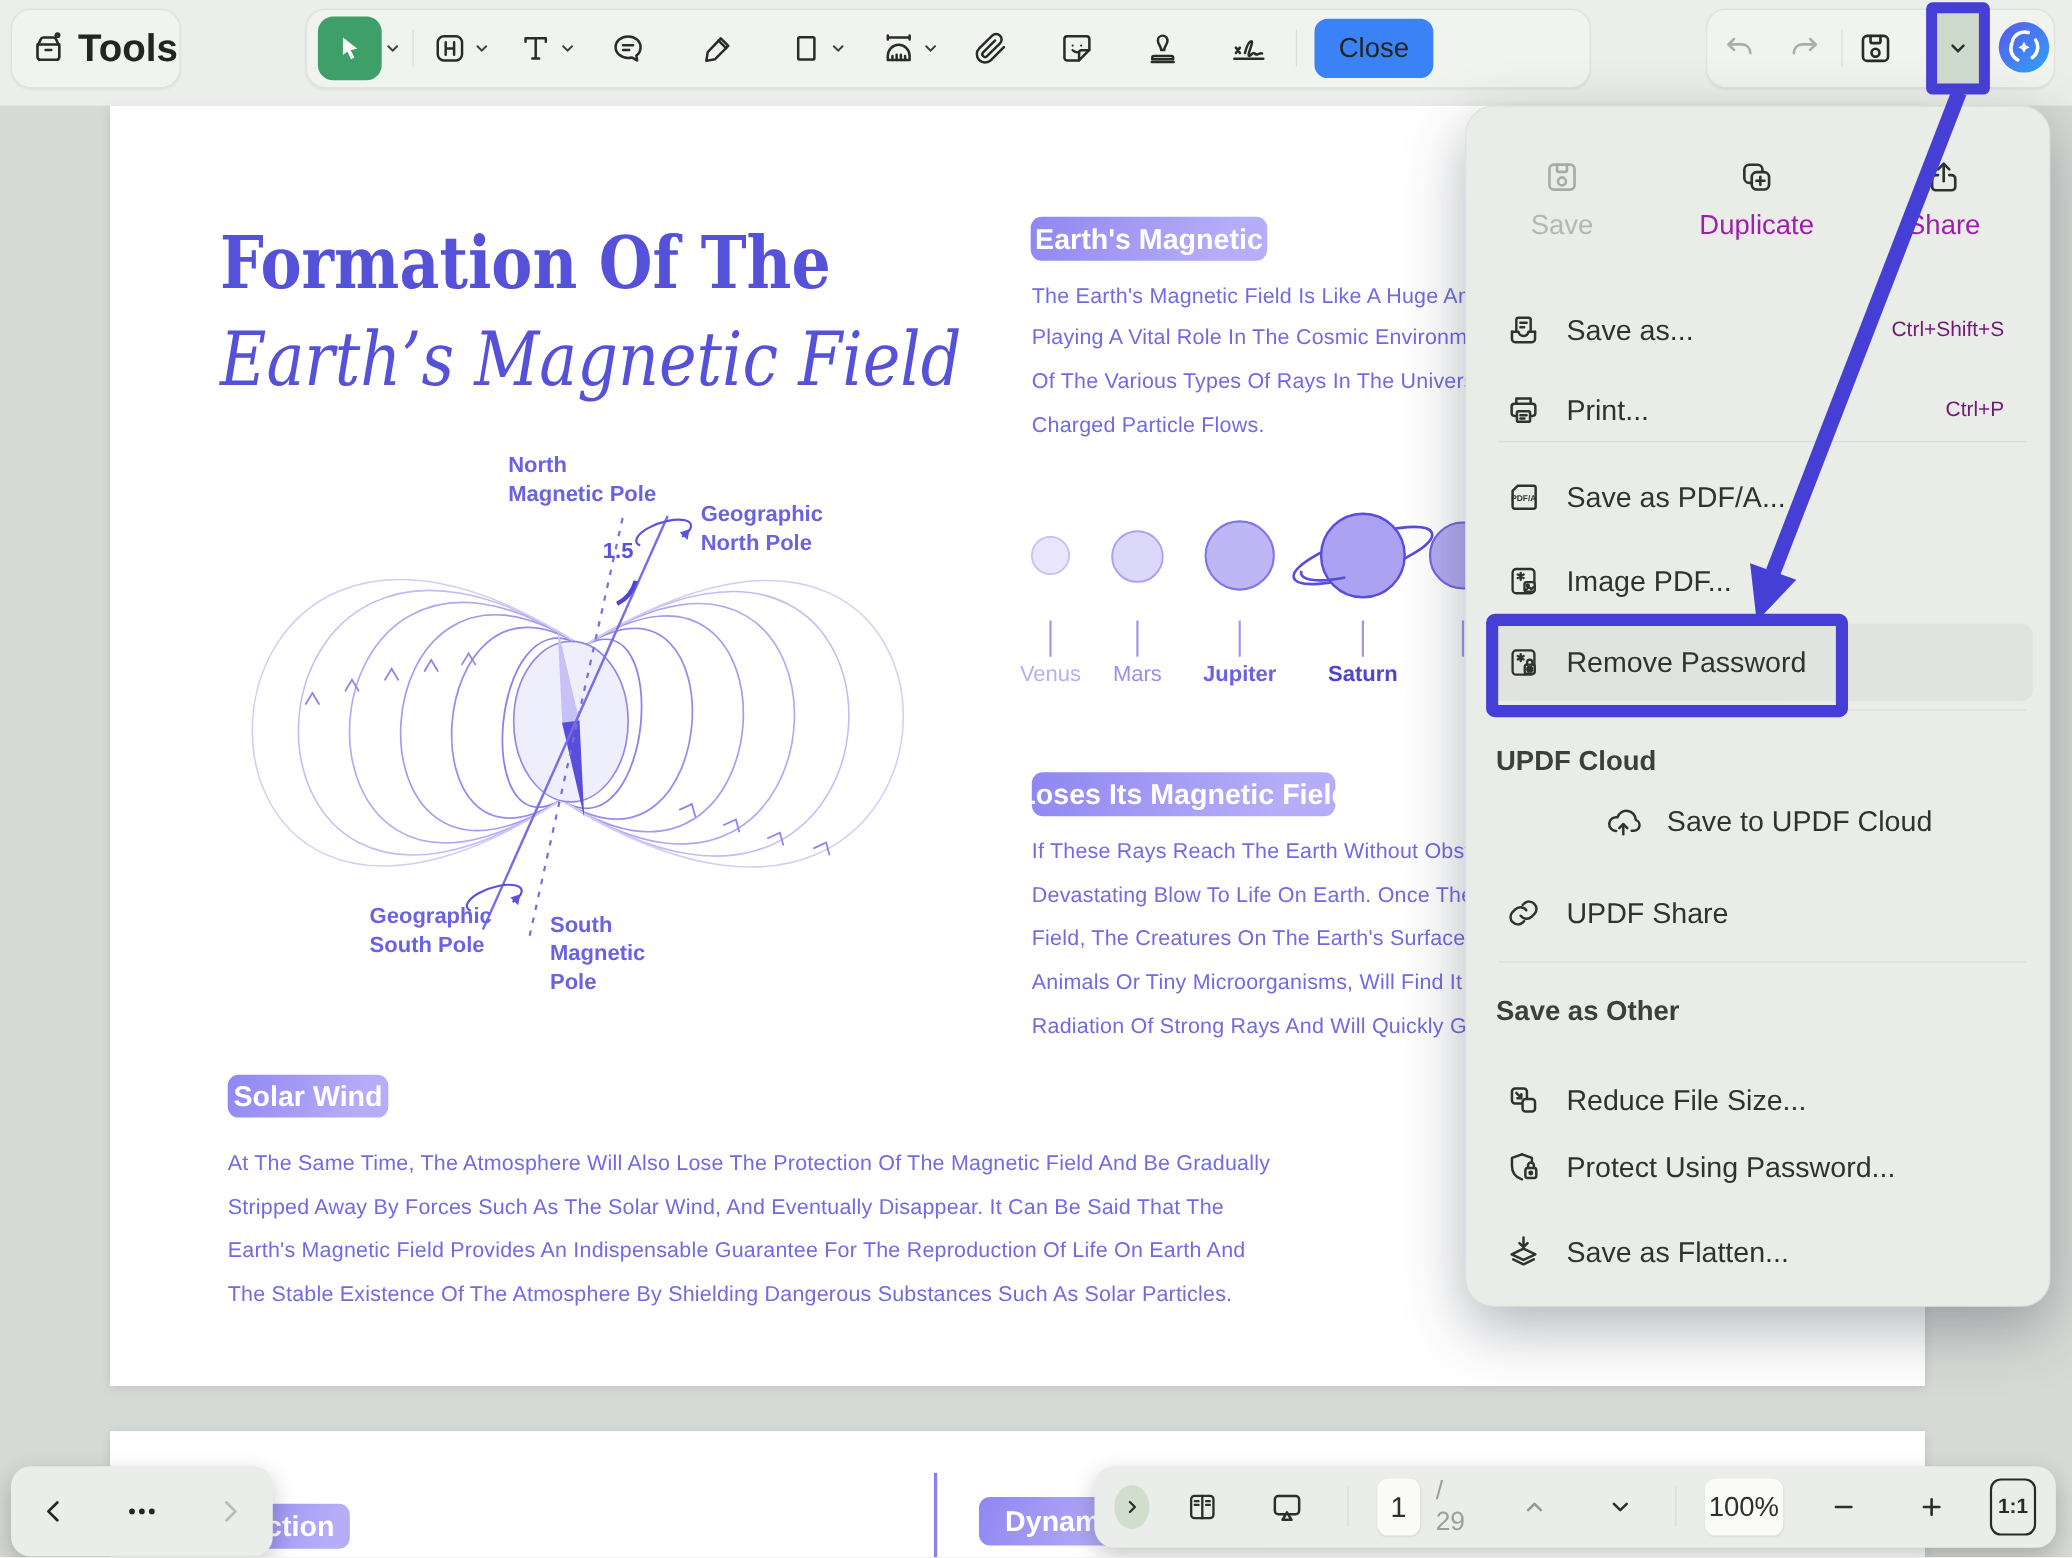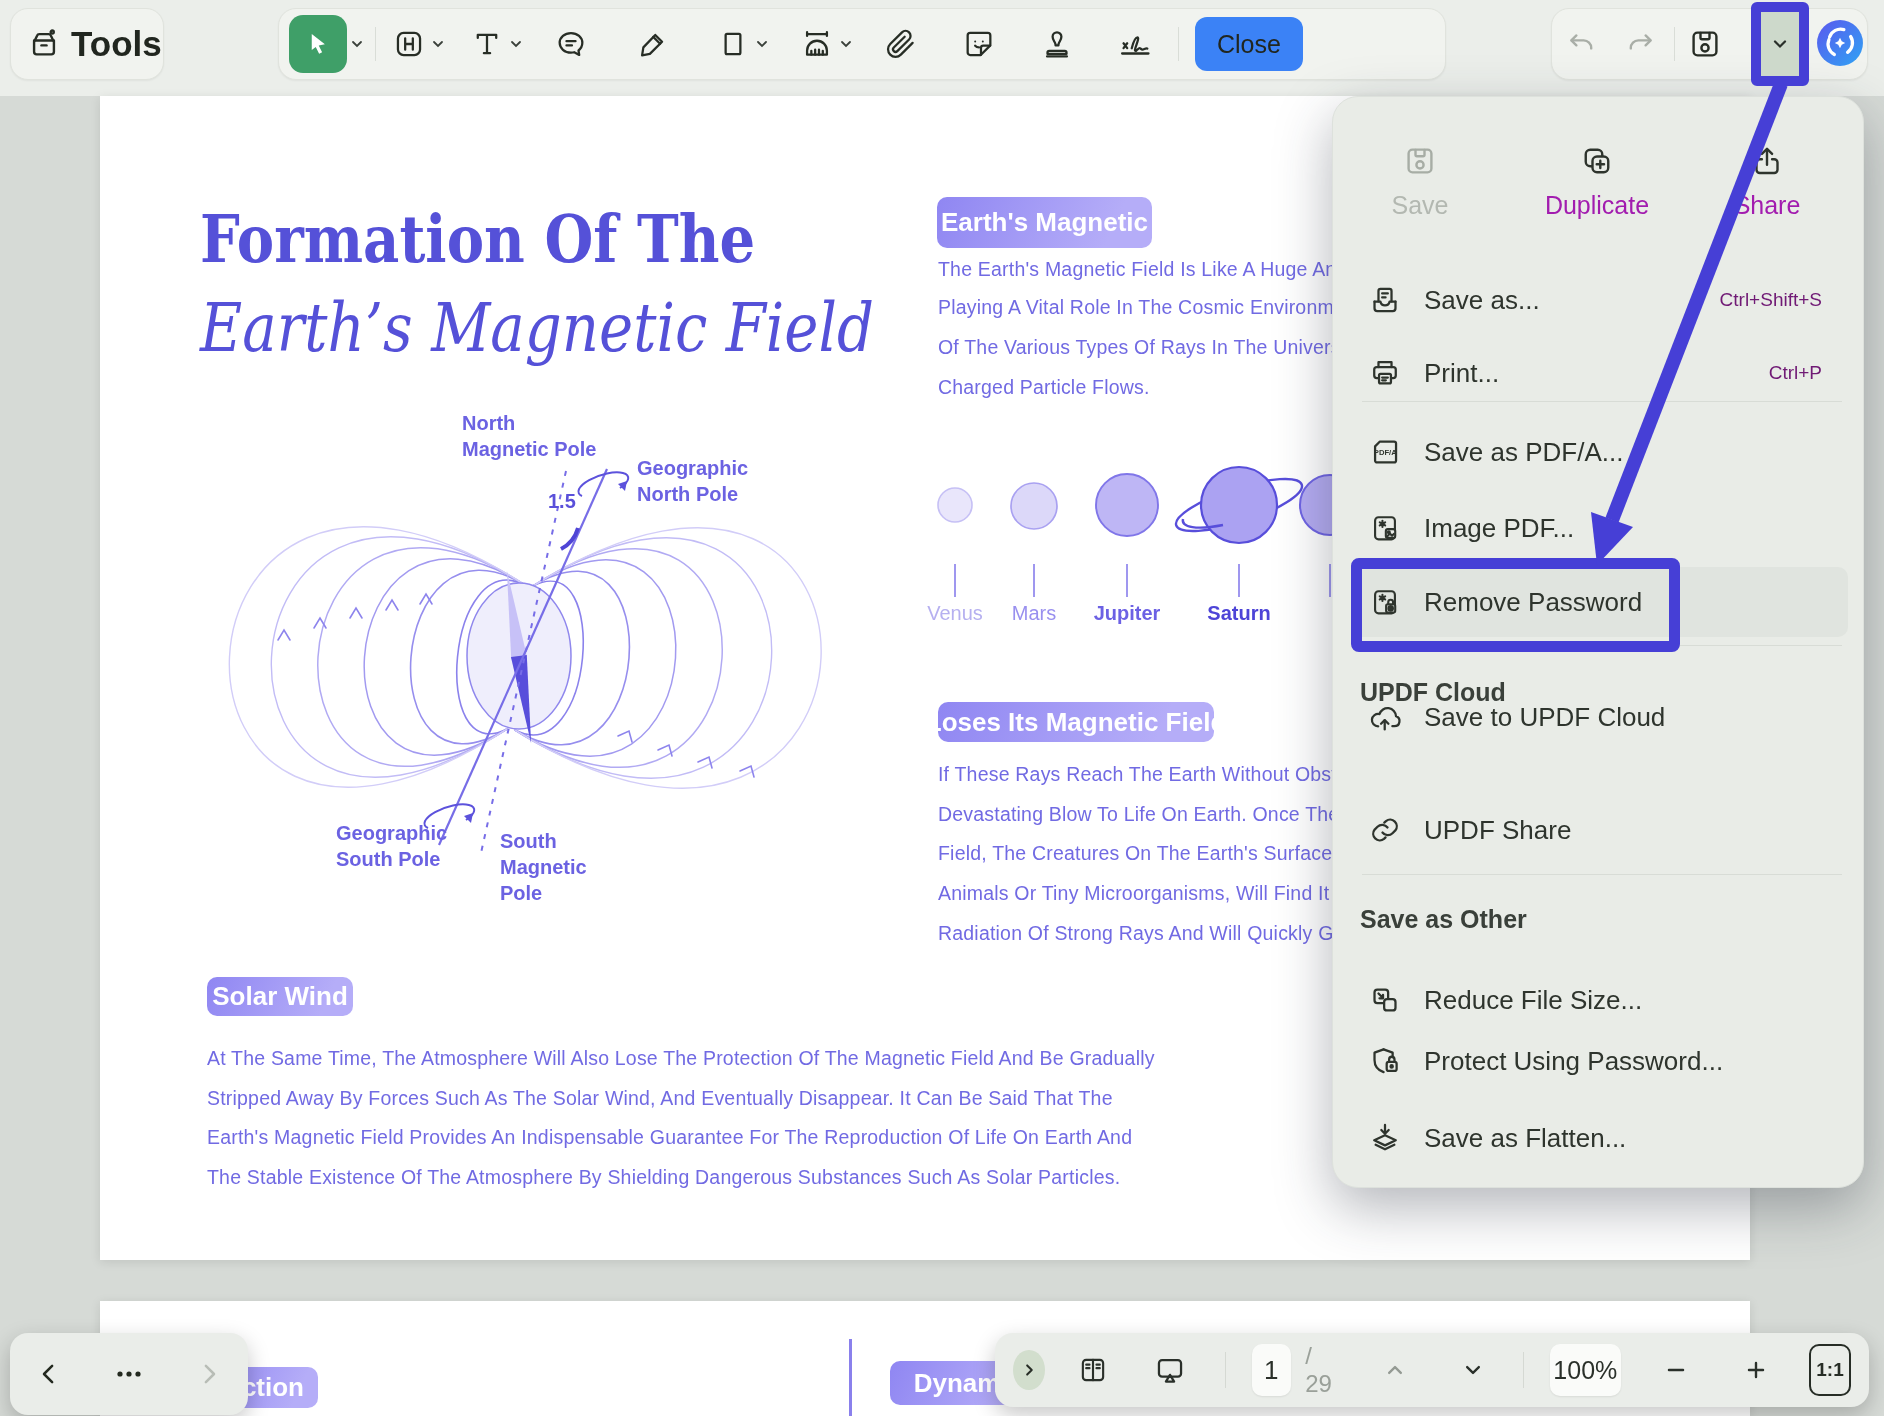--- a/index.html
+++ b/index.html
@@ -279,21 +279,21 @@
 Magnetic Pole</div>
   <div class="pole-label" style="left:637px;top:455px;">Geographic
 North Pole</div>
   <div class="pole-label" style="left:336px;top:820px;">Geographic
 South Pole</div>
   <div class="pole-label" style="left:500px;top:828px;">South
 Magnetic
 Pole</div>
   <div class="angle-label" style="left:548px;top:490px;">1.5</div>
 
-  <div class="badge" style="left:937px;top:197px;width:215px;height:51px;">
+  <div class="badge" style="left:937px;top:197px;width:215px;height:40px;">
     <span>Earth's Magnetic</span>
   </div>
   <div class="pline" style="left:938px;top:258px;">The Earth's Magnetic Field Is Like A Huge An</div>
   <div class="pline" style="left:938px;top:296px;">Playing A Vital Role In The Cosmic Environme</div>
   <div class="pline" style="left:938px;top:336px;">Of The Various Types Of Rays In The Univers</div>
   <div class="pline" style="left:938px;top:376px;">Charged Particle Flows.</div>
 
   <svg class="abs" style="left:930px;top:465px;" width="430" height="140" viewBox="0 0 430 140">
     <circle cx="25" cy="40" r="17" fill="#e9e6fb" stroke="#c6c0f5" stroke-width="1.6"></circle>
     <circle cx="104" cy="41" r="23" fill="#dcd8f9" stroke="#a9a1f1" stroke-width="1.7"></circle>
@@ -432,21 +432,21 @@
         <circle cx="16" cy="16.5" r="1.6"></circle>
           <path d="M15.4 15.9l1.2 1.2M16.6 15.9l-1.2 1.2"></path>
       </svg>
       </span>
     <span class="mlabel">Remove Password</span>
   </div>
   <div class="mdiv" style="top:645px;"></div>
   <div class="blue-box"></div>
 
   <div class="mheader" style="top:678px;">UPDF Cloud</div>
-  <div class="mrow" style="top:685px;">
+  <div class="mrow" style="top:714px;justify-content:center;">
     <span class="micon">
       <svg width="34" height="34" viewBox="0 0 24 24" fill="none" stroke="currentColor" stroke-width="1.6" stroke-linecap="round" stroke-linejoin="round">
         <path d="M7.2 18.6a4.4 4.4 0 1 1 .9-8.7A6 6 0 0 1 19.8 11.5a3.6 3.6 0 0 1-1.2 7h-1.4"></path>
         <path d="M11.8 20.8v-6.4"></path>
           <path d="M9.2 16.8l2.6-2.6 2.6 2.6"></path>
       </svg>
       </span>
     <span class="mlabel">Save to UPDF Cloud</span>
   </div>
   <div class="mrow" style="top:798px;">

